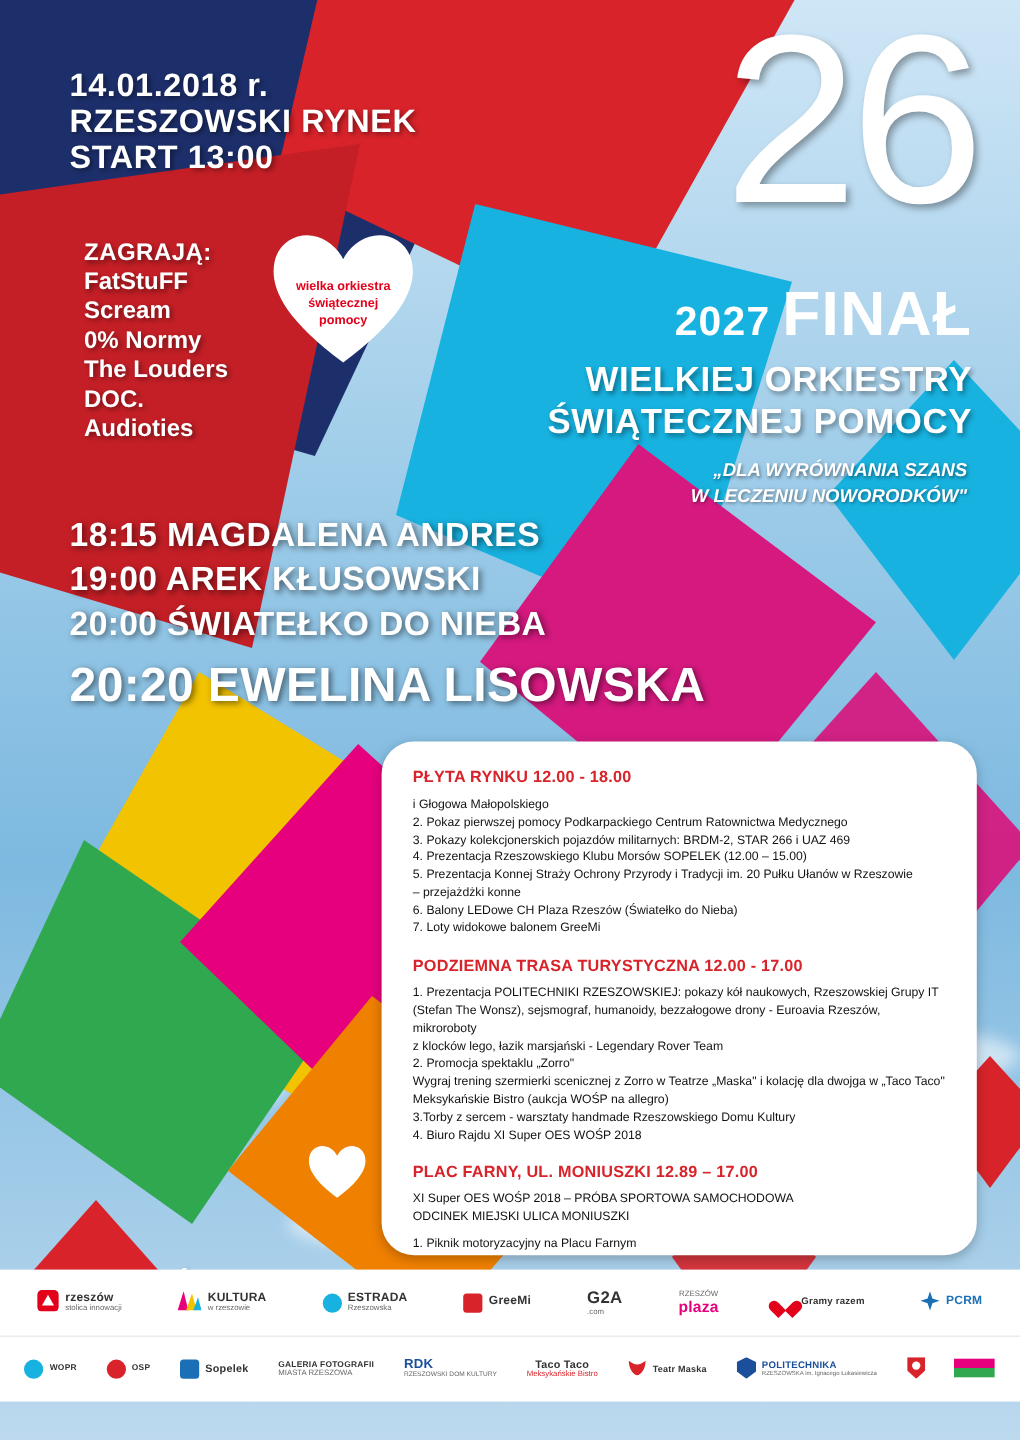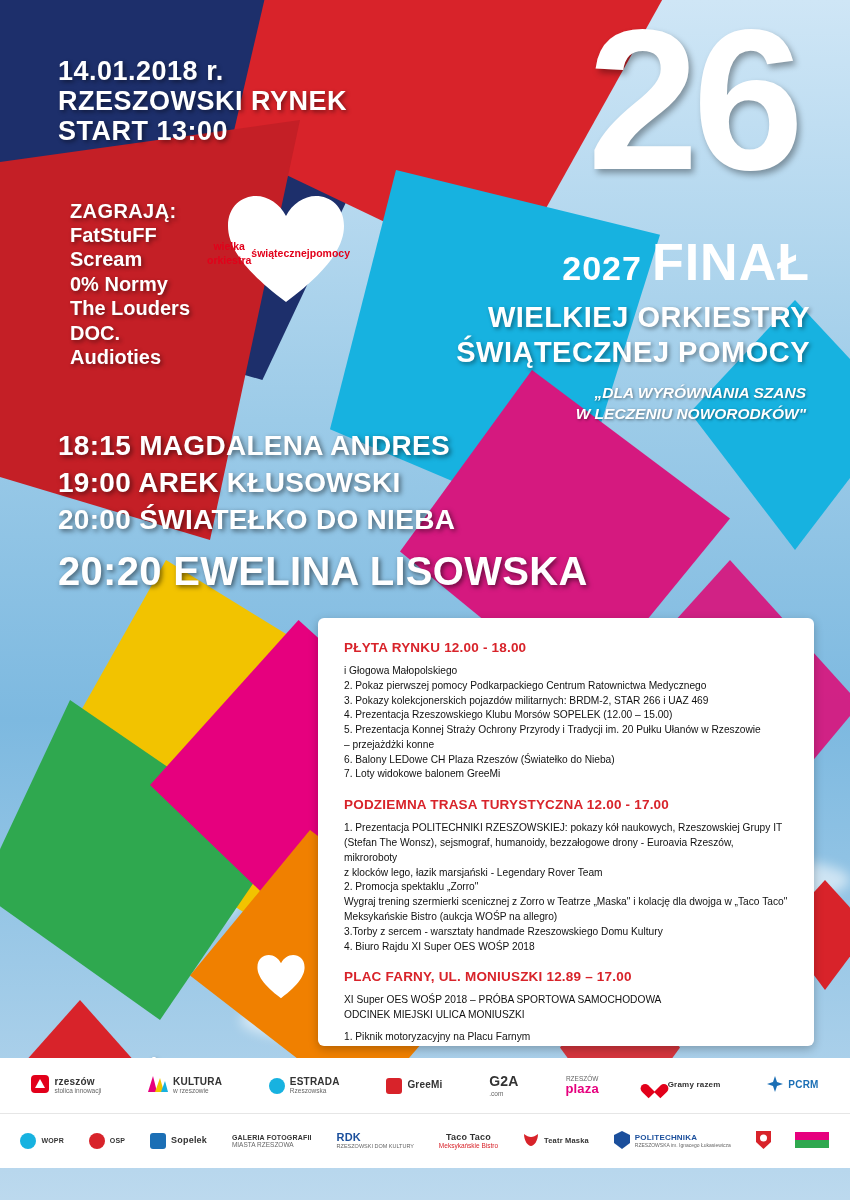--- a/index.html
+++ b/index.html
@@ -100,30 +100,30 @@
     text-shadow: 2px 2px 4px rgba(0,0,0,.45);
   }
   .zagraja .hdr { font-size:20px; font-weight:bold; letter-spacing:.4px; }
   .zagraja .band { font-size:20px; font-weight:bold; line-height:1.22; }
 
   
   .wosp-heart {
     position:absolute; left:222px; top:190px; width:128px; height:120px; z-index:25;
   }
   .wosp-heart .htxt {
-    position:absolute; inset:0; display:flex; flex-direction:row;
-    align-items:center; justify-content:flex-end; text-align:center;
+    position:absolute; inset:0; display:flex; flex-direction:column;
+    align-items:center; justify-content:center; text-align:center;
     color:#e2001a; font-weight:bold; font-size:10.5px; line-height:1.35;
     padding-top:6px;
   }
 
   
   .big26 {
-    position:absolute; right:52px; top:18px; z-index:22;
-    color:#fff; font-size:200px; font-weight:bold; line-height:.82;
+    position:absolute; right:36px; top:18px; z-index:22;
+    color:#fff; font-size:200px; font-weight:normal; line-height:.82;
     letter-spacing:-6px; font-family:"Liberation Sans", sans-serif;
     text-shadow: 3px 4px 6px rgba(0,0,0,.35);
   }
   .final-row {
     position:absolute; right:40px; top:232px; z-index:22;
     display:flex; align-items:flex-end; gap:10px; color:#fff;
   }
   .final-year { font-size:34px; font-weight:bold; letter-spacing:1px; padding-bottom:4px;}
   .final-word { font-size:52px; font-weight:bold; letter-spacing:1px; }
   .wosp-lines {
@@ -141,21 +141,21 @@
   .sched {
     position:absolute; left:58px; top:428px; z-index:24; color:#fff;
     text-shadow: 2px 2px 5px rgba(0,0,0,.55);
   }
   .sched .line { font-size:28px; font-weight:bold; line-height:1.32; letter-spacing:.3px; }
   .sched .big { font-size:40px; font-weight:bold; margin-top:10px; letter-spacing:.3px; }
 
   
   .program {
     position:absolute; left:318px; top:618px; width:496px; height:428px;
-    background:#ffffff; border-radius:6px; z-index:26;
+    background:#ffffff; border-radius:27px; z-index:26;
     padding:22px 26px 14px 26px; overflow:hidden;
     box-shadow:0 3px 10px rgba(0,0,0,.25);
   }
   .prog-h {
     color:#d8232a; font-weight:bold; font-size:13.5px; margin:0 0 9px 0; letter-spacing:.2px;
   }
   .prog-h.mt { margin-top:15px; }
   .prog-body { font-size:10.2px; color:#111; line-height:1.45; }
   .prog-body div { margin:0; }
   .prog-gap { height:7px; }

